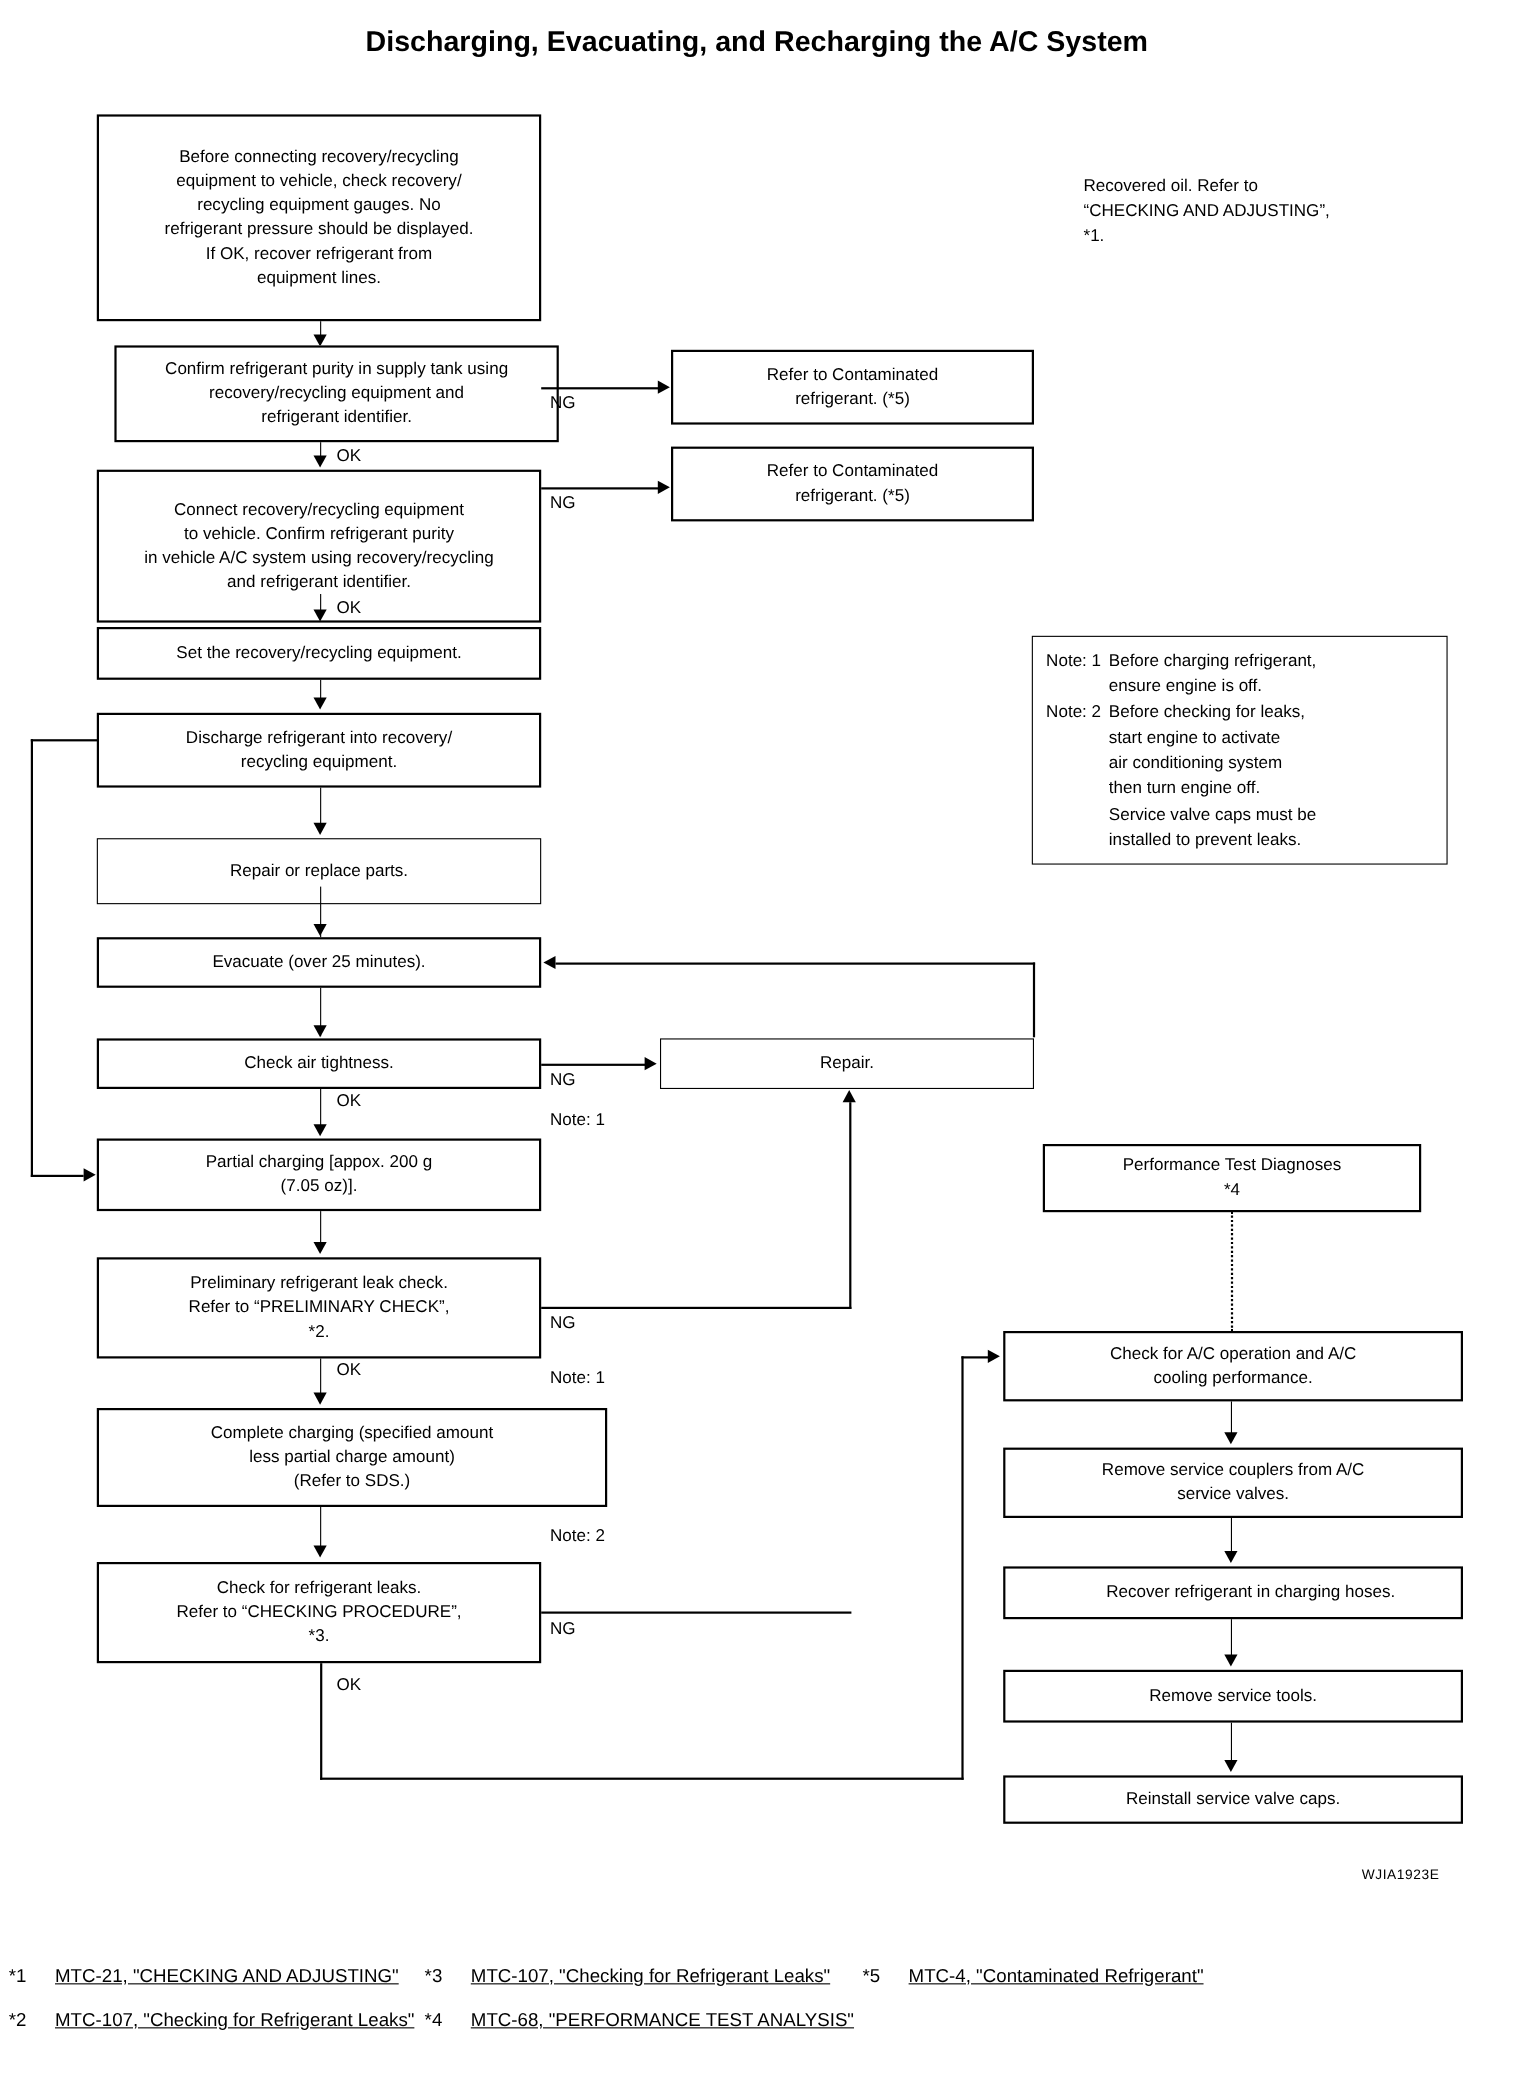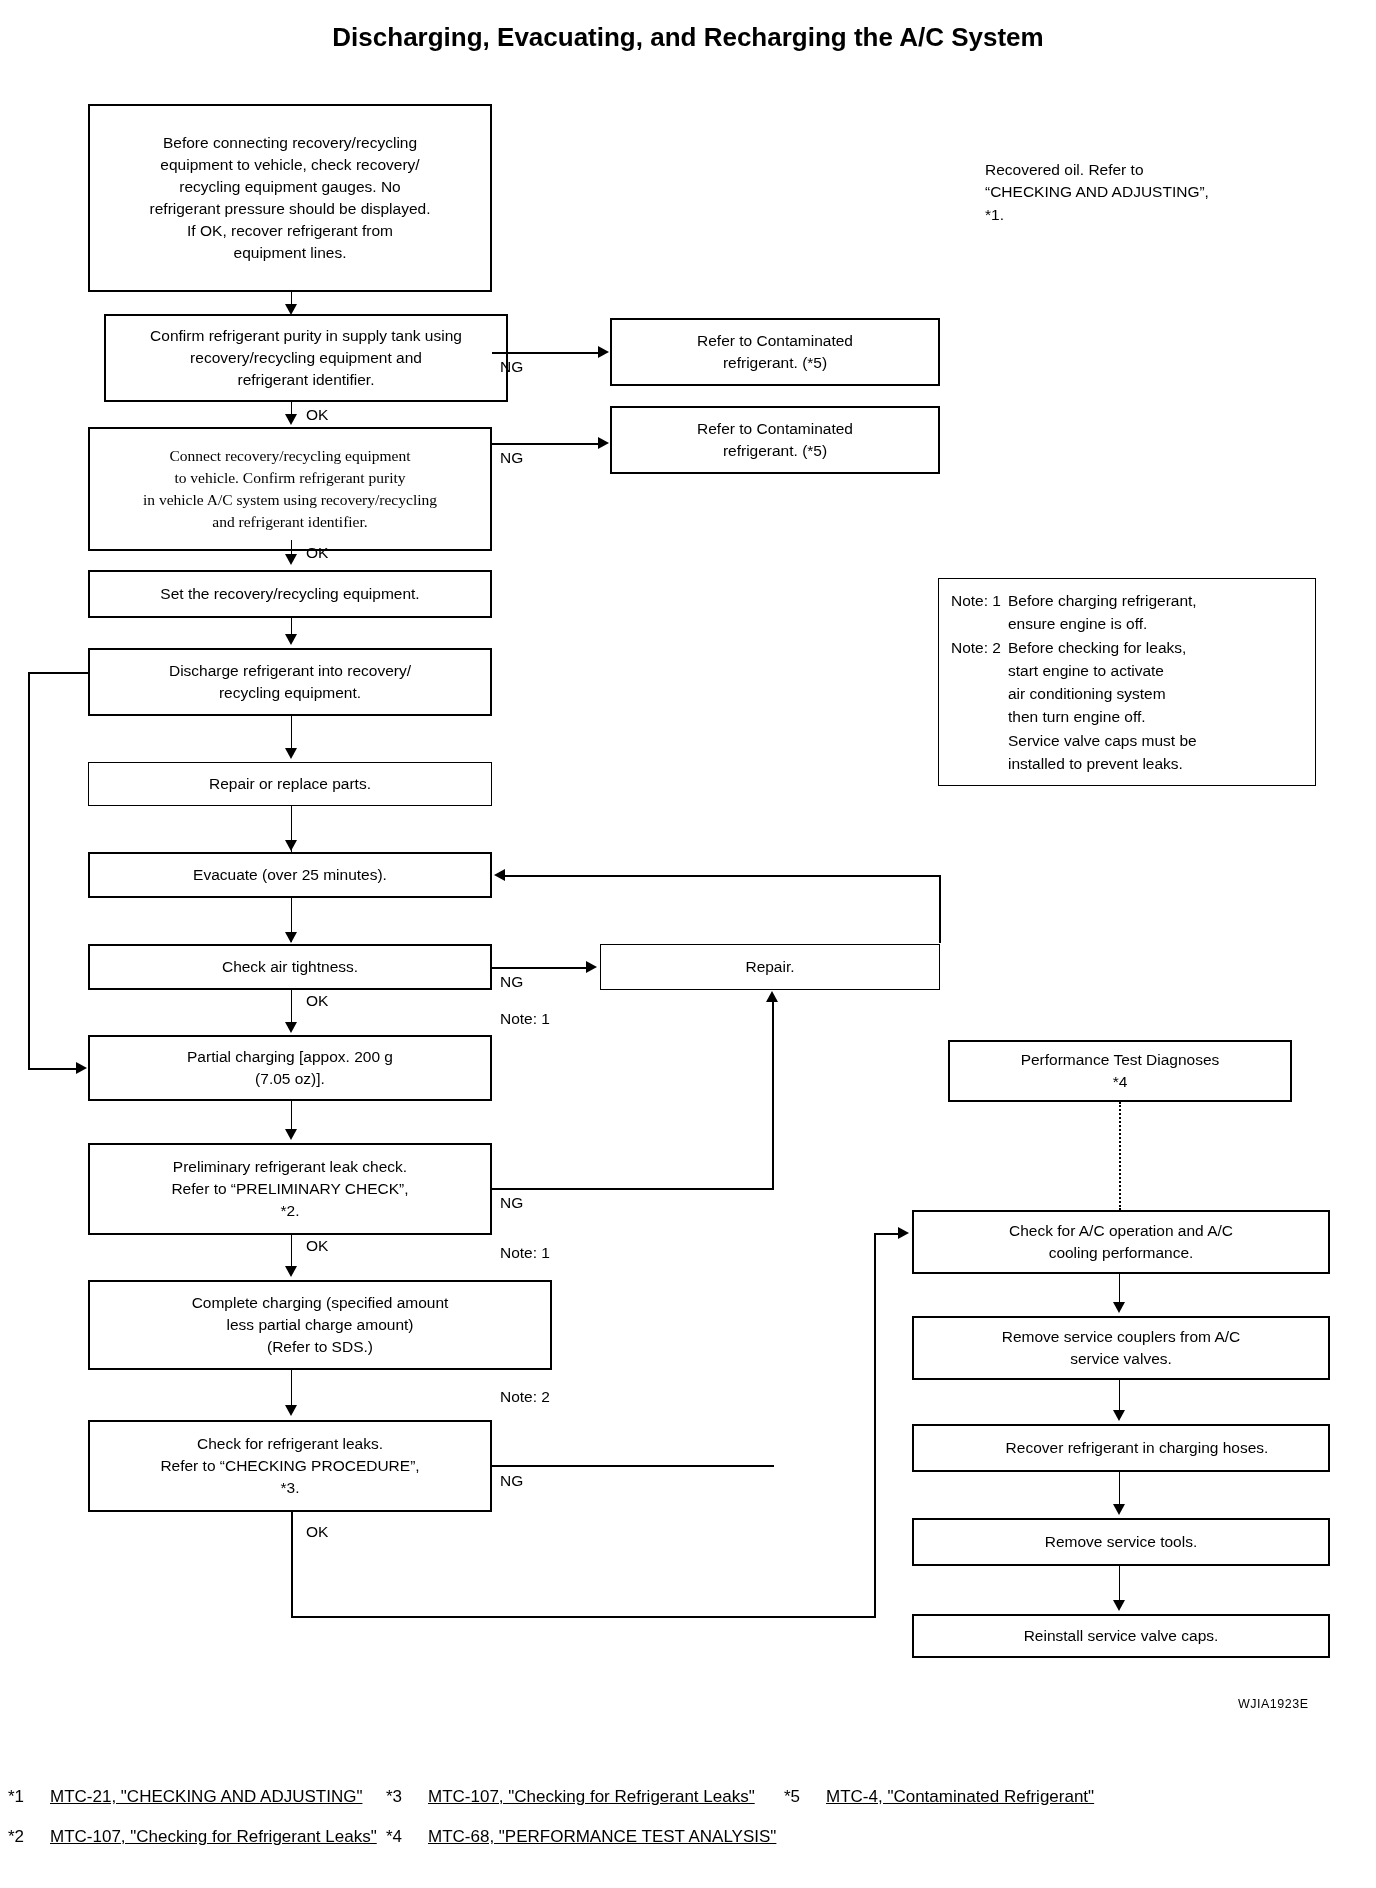--- a/index.html
+++ b/index.html
@@ -158,21 +158,21 @@
 
   <div class="box" style="left:610px; top:318px; width:330px; height:68px;">
     <span class="t">Refer to Contaminated
 refrigerant. (*5)</span>
   </div>
 
   <div class="vline" style="left:291px; top:402px; height:18px;"></div>
   <div class="arrow-d" style="left:284.5px; top:414px;"></div>
   <div class="lbl" style="left:306px; top:406px;">OK</div>
 
-  <div class="box" style="left:88px; top:427px; width:404px; height:124px;font-family:Liberation Serif, serif;">
+  <div class="box" style="left:88px; top:427px; width:404px; height:139px;">
     <span class="t">Connect recovery/recycling equipment
 to vehicle. Confirm refrigerant purity
 in vehicle A/C system using recovery/recycling
 and refrigerant identifier.</span>
   </div>
 
   <div class="hline thick" style="left:492px; top:443px; width:110px;"></div>
   <div class="arrow-r" style="left:598px; top:437px;"></div>
   <div class="lbl" style="left:500px; top:449px;">NG</div>
 
@@ -193,21 +193,21 @@
   <div class="arrow-d" style="left:284.5px; top:634px;"></div>
 
   <div class="box" style="left:88px; top:648px; width:404px; height:68px;">
     <span class="t">Discharge refrigerant into recovery/
 recycling equipment.</span>
   </div>
 
   <div class="vline" style="left:291px; top:716px; height:40px;"></div>
   <div class="arrow-d" style="left:284.5px; top:748px;"></div>
 
-  <div class="box thin" style="left:88px; top:762px; width:404px; height:44px;">
+  <div class="box thin" style="left:88px; top:762px; width:404px; height:60px;">
     <span class="t">Repair or replace parts.</span>
   </div>
 
   <div class="vline" style="left:291px; top:806px; height:48px;"></div>
   <div class="arrow-d" style="left:284.5px; top:840px;"></div>
 
   <div class="box" style="left:88px; top:852px; width:404px; height:46px;">
     <span class="t">Evacuate (over 25 minutes).</span>
   </div>
 

